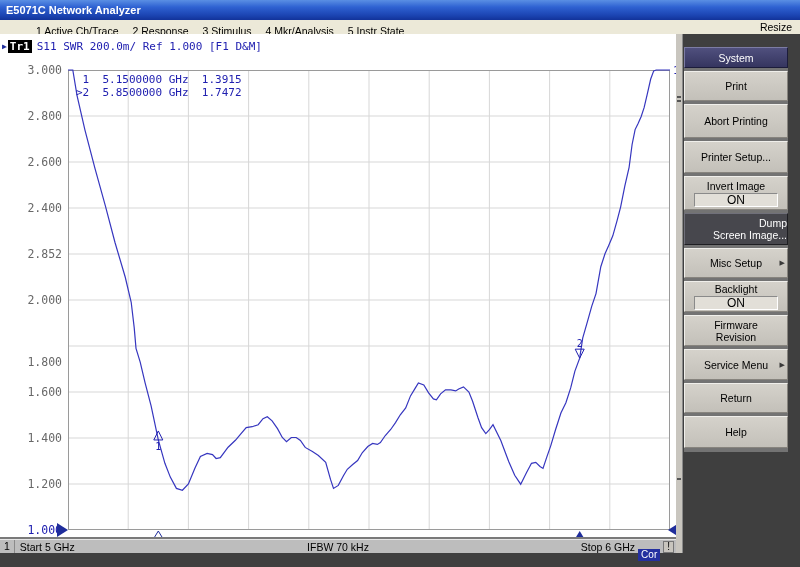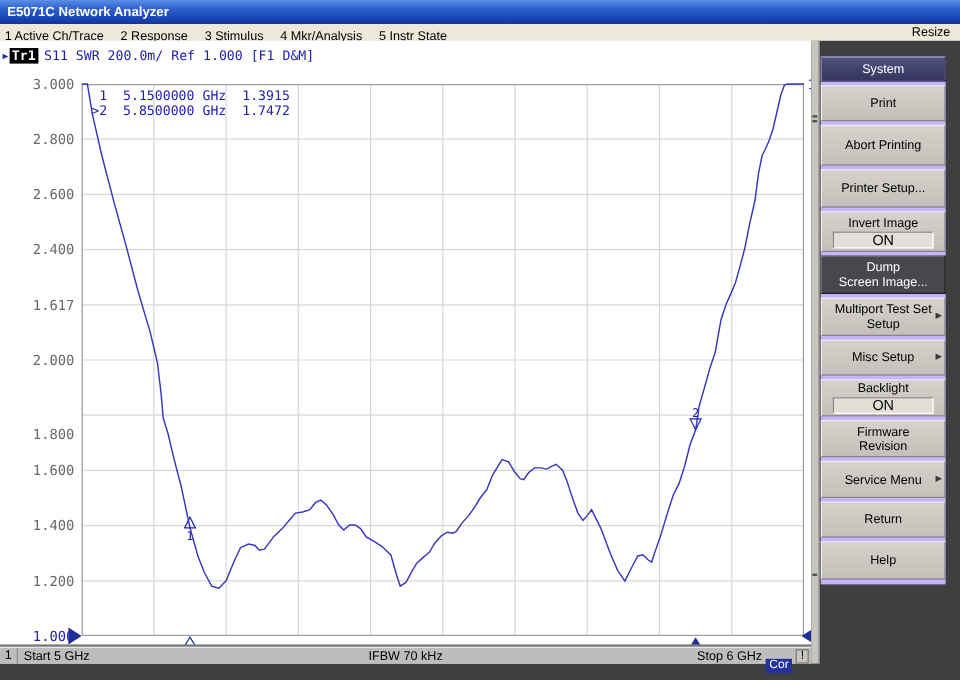--- a/index.html
+++ b/index.html
@@ -7,22 +7,22 @@
   body { position:relative; background:#3f3f3f; font-family:"Liberation Sans", sans-serif; overflow:hidden; }
 
   
   .titlebar {
     position:absolute; left:0; top:0; width:800px; height:20px;
     background:linear-gradient(180deg,#5a8fe4 0%, #2f62d2 35%, #1c46b4 75%, #12339a 100%);
     color:#fff; font-size:11px; font-weight:bold; line-height:20px; padding-left:6px;
   }
   .menubar {
     position:absolute; left:0; top:20px; width:800px; height:24px;
-    background:#ece9d8; border-bottom:5px solid #22c55e;
-    font-size:10.5px; color:#000; display:flex; align-items:center;
+    background:#ece9d8; border-bottom:2px solid #22c55e;
+    font-size:10.5px; color:#000; display:flex; align-items:center;padding-left:32px;
   }
   .menubar .items { display:flex; gap:14px; padding-left:4px; }
   .menubar .menu-item { cursor:default; }
   .menubar .resize { position:absolute; right:8px; top:0; line-height:14px; }
 
   
   .screen {
     position:absolute; left:0; top:34px; width:676px; height:519px; background:#ffffff;
   }
   .trace-info {
@@ -61,21 +61,21 @@
   .statusbar .cor { background:#2430a0; color:#fff; padding:0 3px; line-height:12px; font-size:10px;margin-top:16px; }
   .statusbar .alert { background:#c8c5be; border:1px solid #777; padding:0 3px; line-height:10px; font-size:10px; }
 
   
   .sidebar { position:absolute; left:676px; top:34px; width:124px; height:533px; background:#3f3f3f; }
   .sidebar .strip {
     position:absolute; left:0; top:0; width:7px; height:519px; background:#c9c6bf;
     border-right:1px solid #8a8a8a;
   }
   .sidebar .strip .dash { position:absolute; left:1px; width:4px; height:2px; background:#555; }
-  .softkeys { position:absolute; left:8px; top:13px; width:104px; background:#c4b5fd; padding-bottom:1px; }
+  .softkeys { position:absolute; left:8px; top:13px; width:104px; background:#737373; padding-bottom:1px; }
   .softkey {
     width:104px; margin-bottom:3px; display:flex; flex-direction:column; justify-content:center;
     align-items:center; text-align:center; position:relative;
     background:linear-gradient(180deg,#d5d2cb 0%, #c3c0b9 100%);
     border:1px solid; border-color:#f0efeb #87847e #87847e #f0efeb;
     font-size:10.5px; line-height:12px; color:#000; cursor:default;
   }
   .softkey.header { background:linear-gradient(180deg,#50507e 0%, #35355f 100%); color:#fff;
     border-color:#7c7ca4 #1c1c3a #1c1c3a #7c7ca4; }
   .softkey.dark { background:#47474d; color:#fff; border-color:#70707a #1e1e22 #1e1e22 #70707a; }
@@ -110,21 +110,21 @@
     <span class="arrow">▶</span>
     <span class="trace-label">Tr1</span>
     <span>S11 SWR 200.0m/ Ref 1.000 [F1 D&amp;M]</span>
   </div>
 
   <div class="ylabels" id="ylabels">
       <div class="ylabel" style="top: 29px;">3.000</div>
       <div class="ylabel" style="top: 75px;">2.800</div>
       <div class="ylabel" style="top: 121px;">2.600</div>
       <div class="ylabel" style="top: 167px;">2.400</div>
-      <div class="ylabel" style="top: 213px;">1.617</div>
+      <div class="ylabel" style="top: 213px;">2.852</div>
       <div class="ylabel" style="top: 259px;">2.000</div>
       <div class="ylabel" style="top: 321px;">1.800</div>
       <div class="ylabel" style="top: 351px;">1.600</div>
       <div class="ylabel" style="top: 397px;">1.400</div>
       <div class="ylabel" style="top: 443px;">1.200</div>
       <div class="ylabel ref" style="top: 489px;">1.000</div>
     </div>
 
   <div class="plot" id="plot">
 
@@ -190,28 +190,23 @@
       <div class="softkey" style="height: 34px;">
         <div>Abort Printing</div>
       </div>
       <div class="softkey" style="height: 32px;">
         <div>Printer Setup...</div>
       </div>
       <div class="softkey" style="height: 34px;">
         <div>Invert Image</div>
         <div class="state">ON</div>
       </div>
-      <div class="softkey dark" style="height: 32px;">
+      <div class="softkey dark" style="height: 32px; align-items: flex-end;">
         <div>Dump</div>
         <div>Screen Image...</div>
-      </div>
-      <div class="softkey" style="height: 32px;">
-        <div>Multiport Test Set</div>
-        <div>Setup</div>
-        <span class="sub-arrow">▶</span>
       </div>
       <div class="softkey" style="height: 30px;">
         <div>Misc Setup</div>
         <span class="sub-arrow">▶</span>
       </div>
       <div class="softkey" style="height: 31px;">
         <div>Backlight</div>
         <div class="state">ON</div>
       </div>
       <div class="softkey" style="height: 31px;">

